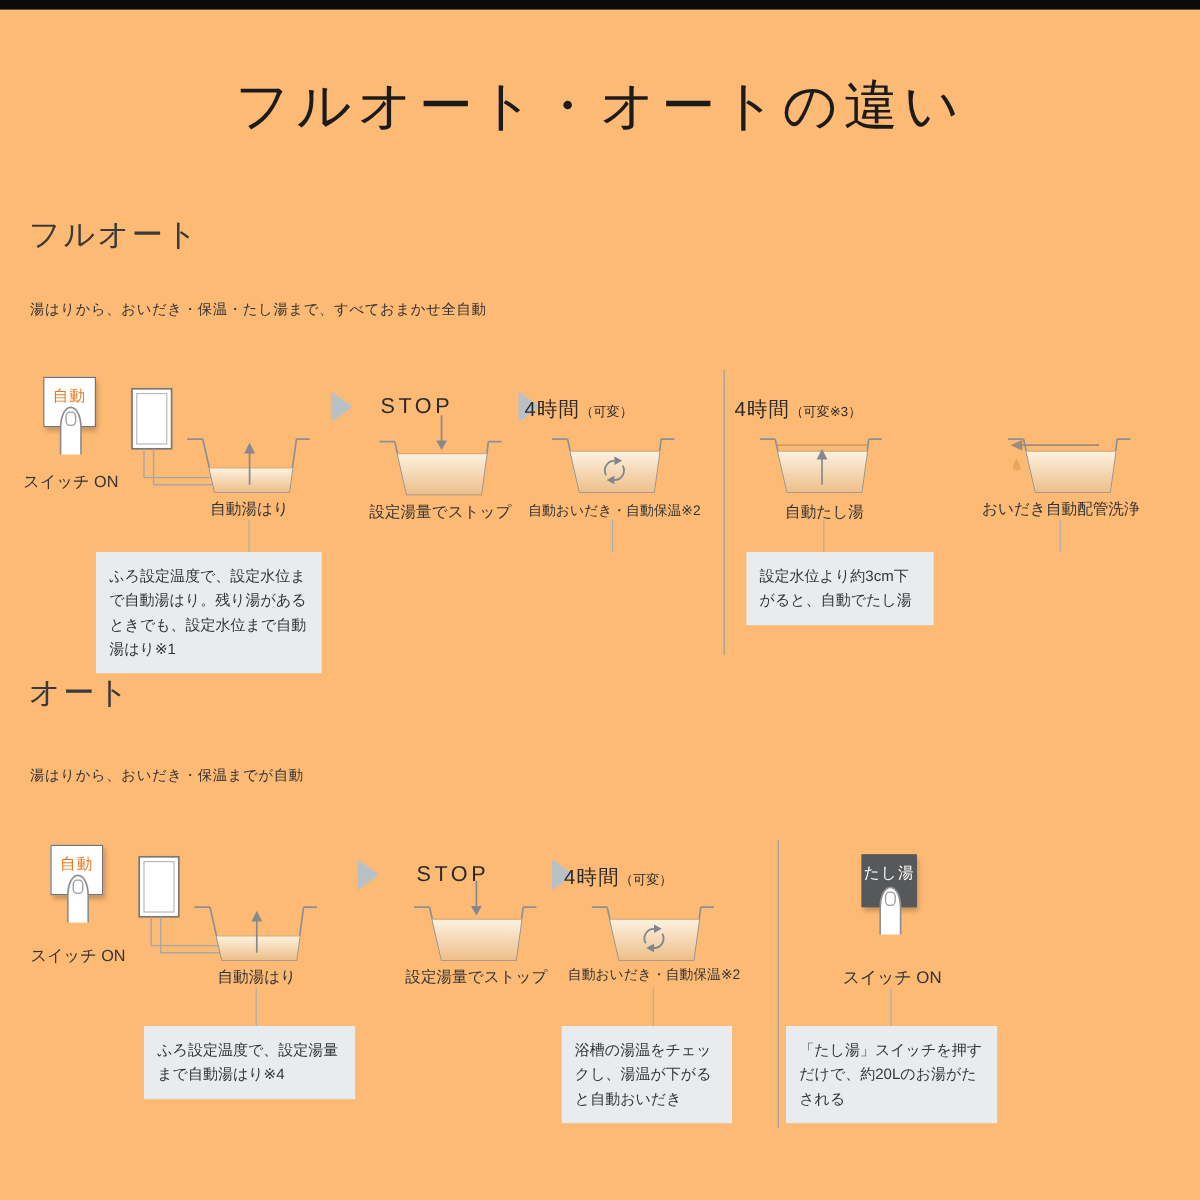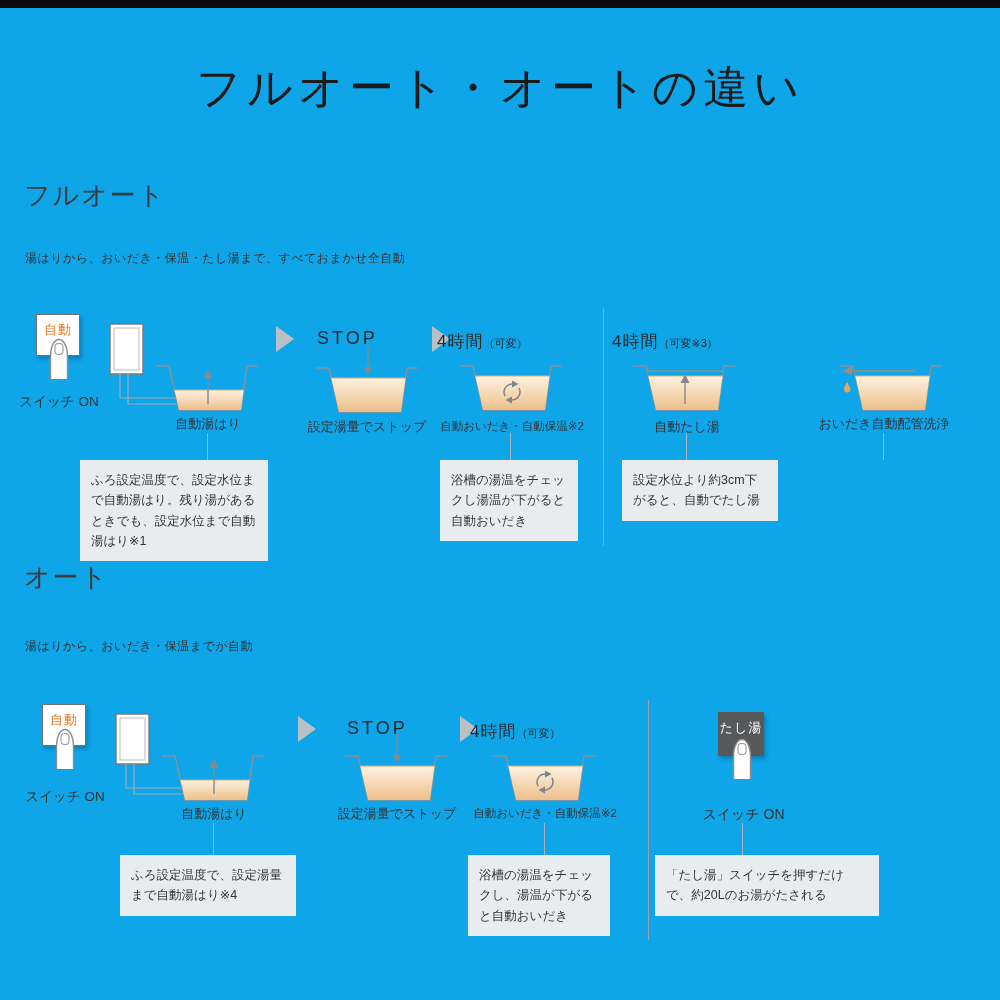--- a/index.html
+++ b/index.html
@@ -1,17 +1,17 @@
 <!DOCTYPE html>
 <html><head>
 <meta charset="utf-8">
 <style>
   html,body{margin:0;padding:0;background:#fff;}
   body{font-family:"Liberation Sans","DejaVu Sans",sans-serif;}
-  .page{position:relative;width:1000px;height:1000px;background:#0ea5e9;overflow:hidden;color:#333;}
+  .page{position:relative;width:1000px;height:1000px;background:#fdba74;overflow:hidden;color:#333;}
   .abs{position:absolute;}
   .topbar{position:absolute;left:0;top:0;width:100%;height:8px;background:#0b0b0b;}
   .title{position:absolute;left:0;top:58px;width:100%;text-align:center;font-size:45px;letter-spacing:5px;color:#1b1b1b;font-weight:500;}
   .sec-heading{position:absolute;font-size:26px;letter-spacing:2px;color:#3a3a3a;}
   .sec-subtitle{position:absolute;font-size:12px;color:#333;letter-spacing:.5px;}
   .switch-btn{position:absolute;width:44px;height:42px;background:#fff;border:1px solid #737373;
     box-shadow:2px 3px 4px rgba(0,0,0,.22);color:#e8771d;font-size:13px;text-align:center;
     padding-top:6px;box-sizing:border-box;letter-spacing:1px;}
   .switch-btn.dark{background:#57585a;color:#fff;border:1px solid #57585a;width:46px;height:44px;}
   .small-label{position:absolute;font-size:13.5px;color:#333;text-align:center;}
@@ -143,21 +143,20 @@
     </g>
   </svg>
   <div class="step-label" style="left:809px;top:416px;width:150px;">おいだき自動配管洗浄</div>
 
   <div class="connector" style="left:207px;top:433px;height:27px;"></div>
   <div class="connector" style="left:510px;top:433px;height:27px;"></div>
   <div class="connector" style="left:686px;top:433px;height:27px;"></div>
   <div class="connector" style="left:883px;top:433px;height:27px;"></div>
 
   <div class="callout" style="left:80px;top:460px;width:188px;">ふろ設定温度で、設定水位まで自動湯はり。残り湯があるときでも、設定水位まで自動湯はり※1</div>
-  <div class="callout" style="left:440px;top:460px;width:138px;">浴槽の湯温をチェックし湯温が下がると自動おいだき</div>
   <div class="callout" style="left:622px;top:460px;width:156px;">設定水位より約3cm下がると、自動でたし湯</div>
 
   <div class="sec-heading" style="left:24px;top:560px;">オート</div>
   <div class="sec-subtitle" style="left:25px;top:638px;">湯はりから、おいだき・保温までが自動</div>
 
   <div class="switch-btn" style="left:42px;top:704px;">自動</div>
   <svg class="abs" style="left:53px;top:727px;" width="24" height="42" viewBox="0 0 24 42">
     <path d="M3.5,42 L3.5,20 C3.5,9 7.5,2.5 12,2.5 C16.5,2.5 20.5,9 20.5,20 L20.5,42 Z" fill="#fff"></path>
     <path d="M3.5,42 L3.5,20 C3.5,9 7.5,2.5 12,2.5 C16.5,2.5 20.5,9 20.5,20 L20.5,42" fill="none" stroke="#8d8d8d" stroke-width="1.4"></path>
     <rect x="8" y="6.5" width="8" height="11" rx="3.5" fill="#fff" stroke="#9a9a9a" stroke-width="1.1"></rect>
@@ -226,15 +225,15 @@
     <rect x="8" y="6.5" width="8" height="11" rx="3.5" fill="#fff" stroke="#9a9a9a" stroke-width="1.1"></rect>
   </svg>
   <div class="small-label" style="left:696px;top:806px;width:95px;font-size:14px;">スイッチ ON</div>
 
   <div class="connector" style="left:213px;top:823px;height:32px;"></div>
   <div class="connector" style="left:544px;top:823px;height:32px;"></div>
   <div class="connector" style="left:742px;top:823px;height:32px;"></div>
 
   <div class="callout" style="left:120px;top:855px;width:176px;">ふろ設定温度で、設定湯量まで自動湯はり※4</div>
   <div class="callout" style="left:468px;top:855px;width:142px;">浴槽の湯温をチェックし、湯温が下がると自動おいだき</div>
-  <div class="callout" style="left:655px;top:855px;width:224px;">「たし湯」スイッチを押すだけで、約20Lのお湯がたされる</div>
+  <div class="callout" style="left:655px;top:855px;width:176px;">「たし湯」スイッチを押すだけで、約20Lのお湯がたされる</div>
 
 </div>
 
 </body></html>

